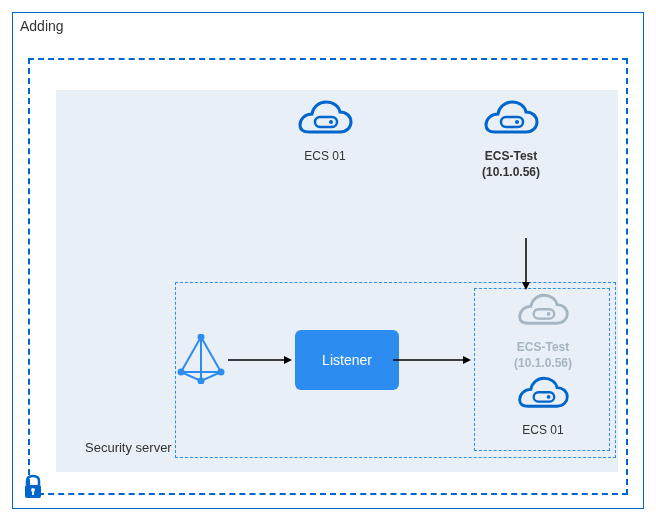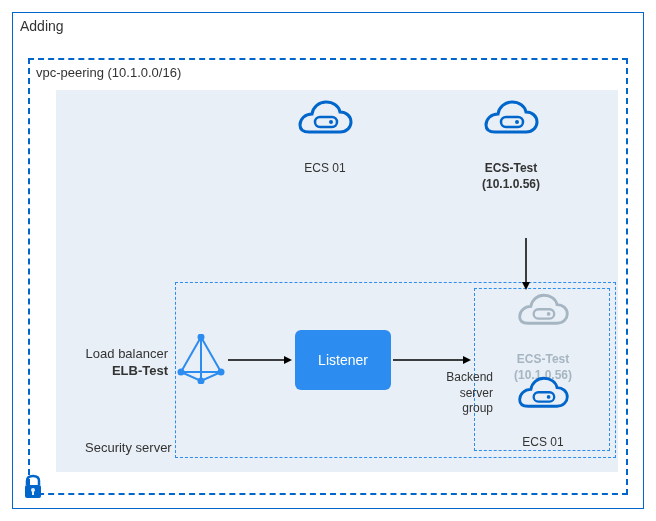--- a/index.html
+++ b/index.html
@@ -4,43 +4,42 @@
 <style>
 * { box-sizing: border-box; margin: 0; padding: 0; }
 body { font-family: Arial, sans-serif; font-size: 13px; color: #333; background: #fff; }
 .canvas { position: relative; width: 656px; height: 521px; }
 .region-box { position: absolute; left: 12px; top: 12px; width: 632px; height: 497px; border: 1.5px solid #0066cc; }
 .region-label { position: absolute; left: 20px; top: 18px; font-size: 14px; }
 .vpc-box { position: absolute; left: 28px; top: 58px; width: 600px; height: 437px; border: 2px dashed #0066cc; }
 .vpc-label { position: absolute; left: 36px; top: 65px; font-size: 13px; }
 .bg-panel { position: absolute; left: 56px; top: 90px; width: 562px; height: 382px; background: #e8eff6; }
 .ecs-item { position: absolute; text-align: center; }
-.ecs-item .label { font-size: 12px; margin-top: 16px; line-height: 1.3; }
+.ecs-item .label { font-size: 12px; margin-top: 4px; line-height: 1.3; }
 .ecs-item .label.bold { font-weight: bold; }
-.listener-box { position: absolute; width: 96px; height: 60px; background: #2d8cf0; border-radius: 6px; display: flex; align-items: center; justify-content: center; color: #fff; font-size: 14px; }
+.listener-box { position: absolute; width: 104px; height: 60px; background: #2d8cf0; border-radius: 6px; display: flex; align-items: center; justify-content: center; color: #fff; font-size: 14px; }
 .security-group-box { position: absolute; border: 1px dashed #2d8cf0; }
 .backend-group-box { position: absolute; border: 1px dashed #2d8cf0; }
 .sec-label { position: absolute; font-size: 13px; }
 .elb-label { position: absolute; font-size: 13px; text-align: right; line-height: 1.3; }
 .backend-label { position: absolute; font-size: 12px; text-align: right; line-height: 1.3; }
 .desc-text { position: absolute; font-size: 13px; line-height: 1.5; }
 .arrow { position: absolute; }
 .arrow svg { overflow: visible; }
 .lock-icon { position: absolute; }
 </style>
 </head>
 <body>
 
 <div class="canvas">
 
   <div class="region-box"></div>
   <div class="region-label">Adding</div>
 
   <div class="vpc-box"></div>
-  <div class="vpc-label">vpc-peering (10.1.0.0/16)</div>
 
   <div class="bg-panel"></div>
 
   <div class="ecs-item" style="left:290px; top:100px; width:70px;">
     <svg width="60" height="42" viewBox="0 0 60 42">
       <path d="M45 32 C52 32 56 27 56 22 C56 16 51 12 45 12 C44 6 38 2 31 2 C24 2 18 7 17 14 C10 14 5 19 5 25 C5 30 9 32 14 32 Z" fill="none" stroke="#0066cc" stroke-width="3"></path>
       <rect x="20" y="17" width="22" height="10" rx="5" fill="none" stroke="#0066cc" stroke-width="2.5"></rect>
       <circle cx="36" cy="22" r="2" fill="#0066cc"></circle>
     </svg>
     <div class="label">ECS 01</div>
@@ -56,46 +55,37 @@
     <div class="label bold">
       <span>ECS-Test</span><br>
       <span>(10.1.0.56)</span>
     </div>
   </div>
 
 
   <div class="security-group-box" style="left:175px; top:282px; width:441px; height:176px;"></div>
   <div class="sec-label" style="left:85px; top:440px;">Security server</div>
 
-  <div class="elb-label" style="left:68px; top:346px; width:100px;">
-    <span>Load balancer</span><br>
-    <b>ELB-Test</b>
-  </div>
   <div class="ecs-item" style="left:176px; top:334px;">
     <svg width="50" height="50" viewBox="0 0 50 50">
       <path d="M25 3 L45 38 L5 38 Z" fill="none" stroke="#2d8cf0" stroke-width="2"></path>
       <path d="M25 3 L25 47" stroke="#2d8cf0" stroke-width="2"></path>
       <path d="M5 38 L25 47 L45 38" fill="none" stroke="#2d8cf0" stroke-width="2"></path>
       <circle cx="25" cy="3" r="3.5" fill="#2d8cf0"></circle>
       <circle cx="5" cy="38" r="3.5" fill="#2d8cf0"></circle>
       <circle cx="45" cy="38" r="3.5" fill="#2d8cf0"></circle>
       <circle cx="25" cy="47" r="3.5" fill="#2d8cf0"></circle>
     </svg>
   </div>
 
   <div class="listener-box" style="left:295px; top:330px;">
     <span>Listener</span>
   </div>
 
   <div class="backend-group-box" style="left:474px; top:288px; width:136px; height:163px;"></div>
-  <div class="backend-label" style="left:433px; top:370px; width:60px;">
-    <span>Backend</span><br>
-    <span>server</span><br>
-    <span>group</span>
-  </div>
 
   <div class="ecs-item" style="left:498px; top:293px; width:90px;">
     <svg width="56" height="40" viewBox="0 0 60 42">
       <path d="M45 32 C52 32 56 27 56 22 C56 16 51 12 45 12 C44 6 38 2 31 2 C24 2 18 7 17 14 C10 14 5 19 5 25 C5 30 9 32 14 32 Z" fill="none" stroke="#a6b5c2" stroke-width="3"></path>
       <rect x="20" y="17" width="22" height="10" rx="5" fill="none" stroke="#a6b5c2" stroke-width="2.5"></rect>
       <circle cx="36" cy="22" r="2" fill="#a6b5c2"></circle>
     </svg>
     <div class="label bold" style="color:#a6b5c2;">
       <span>ECS-Test</span><br>
       <span>(10.1.0.56)</span>

